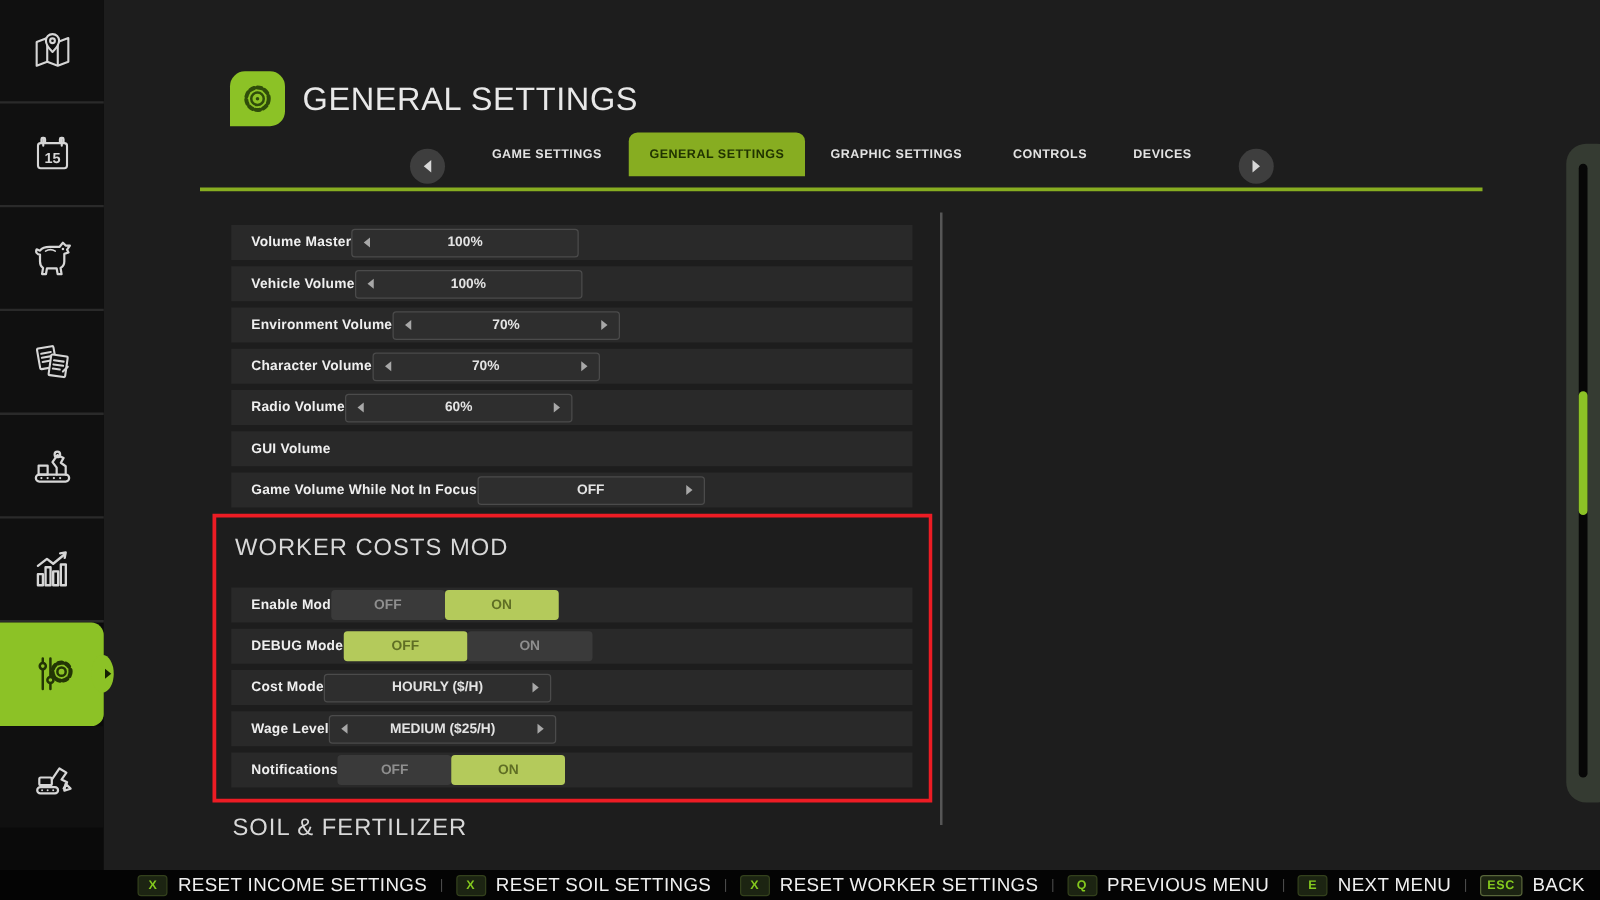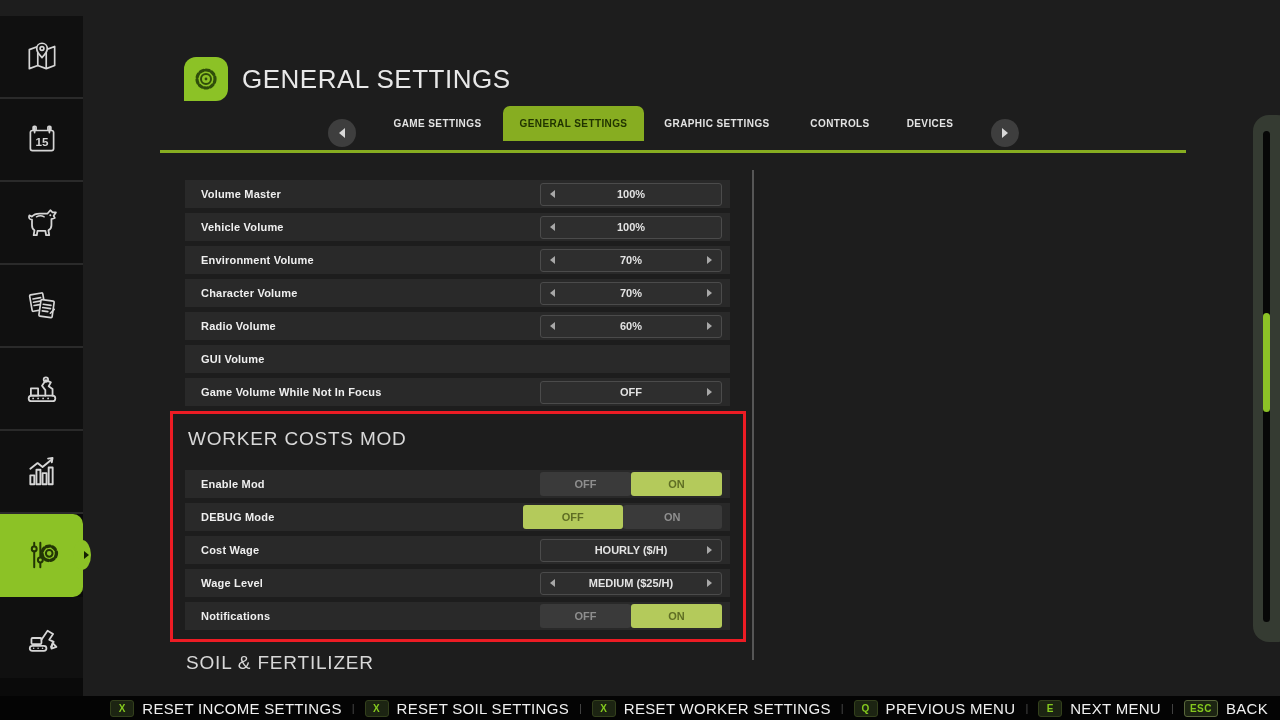--- a/index.html
+++ b/index.html
@@ -2,21 +2,21 @@
 <html><head>
 <meta charset="utf-8">
 <style>
   html,body{margin:0;padding:0;}
   body{
     width:1280px;height:720px;position:relative;overflow:hidden;
     background:#1d1d1d;font-family:"Liberation Sans",sans-serif;
     -webkit-font-smoothing:antialiased;
   }
   
-  .sidebar{position:absolute;left:0;top:16px;width:83px;height:696px;background:#0a0a0a;}
+  .sidebar{position:absolute;left:0;top:0;width:83px;height:696px;background:#0a0a0a;}
   .side-tile{position:relative;width:83px;height:81px;background:#101010;
     border-bottom:2px solid #2a2a2a;display:flex;align-items:center;justify-content:center;}
   .side-tile:last-child{border-bottom:none;}
   .side-tile.active{background:#8cc226;border-bottom:2px solid #8cc226;border-radius:0 10px 10px 0;}
   .side-tile.active .bump{position:absolute;right:-8px;top:50%;transform:translateY(-50%);
     width:18px;height:30px;background:#8cc226;border-radius:50%;}
   .side-tile.active .bump-arrow{position:absolute;right:-6px;top:50%;transform:translateY(-50%);
     width:0;height:0;border-style:solid;border-width:4px 0 4px 5px;
     border-color:transparent transparent transparent #152002;z-index:2;}
   .side-tile svg{display:block;}
@@ -34,21 +34,21 @@
     border-color:transparent transparent transparent #d8d8d8;}
   .tab{position:absolute;top:106px;height:35px;display:flex;align-items:center;justify-content:center;
     font-size:10px;font-weight:bold;color:#e3e3e3;letter-spacing:.4px;}
   .tab.active{background:#87ad21;color:#213400;border-radius:7px 7px 0 0;}
   .tab-underline{position:absolute;left:160px;top:150px;width:1026px;height:3px;background:#87ad21;}
   
   .panel{position:absolute;left:168px;top:153px;width:578px;height:524px;overflow:hidden;}
   .sec-title{font-size:19px;line-height:26px;color:#d8d8d8;letter-spacing:.8px;font-weight:400;}
   .sound-title{margin:-12px 0 0 18px;}
   .sound-rows{margin-top:27px;}
-  .srow{height:28px;background:#292929;display:flex;align-items:center;justify-content:space-between;
+  .srow{height:28px;background:#292929;display:flex;align-items:center;
     padding:0 8px 0 16px;margin:0 16px 5px 17px;}
   .worker-box .srow{margin:0 0 5px 0;}
   .srow-label{font-size:11px;font-weight:bold;color:#efefef;letter-spacing:.2px;}
   .stepper{position:relative;width:180px;height:21px;background:#2e2e2e;border:1px solid #4b4b4b;
     border-radius:3px;display:flex;align-items:center;justify-content:center;flex:0 0 auto;}
   .stepper-val{font-size:11px;font-weight:bold;color:#e3e3e3;}
   .arr{position:absolute;top:50%;transform:translateY(-50%);width:0;height:0;border-style:solid;}
   .arr-l{left:9px;border-width:4px 5px 4px 0;border-color:transparent #a8a8a8 transparent transparent;}
   .arr-r{right:9px;border-width:4px 0 4px 5px;border-color:transparent transparent transparent #a8a8a8;}
   .toggle{display:flex;width:182px;height:24px;flex:0 0 auto;}
@@ -251,21 +251,21 @@
           </div>
         </div>
         <div class="srow">
           <div class="srow-label">DEBUG Mode</div>
           <div class="toggle wide">
             <div class="tbtn sel">OFF</div>
             <div class="tbtn unsel">ON</div>
           </div>
         </div>
         <div class="srow">
-          <div class="srow-label">Cost Wage</div>
+          <div class="srow-label">Cost Mode</div>
           <div class="stepper">
             <span class="stepper-val">HOURLY ($/H)</span>
             <span class="arr arr-r"></span>
           </div>
         </div>
         <div class="srow">
           <div class="srow-label">Wage Level</div>
           <div class="stepper">
             <span class="arr arr-l"></span>
             <span class="stepper-val">MEDIUM ($25/H)</span>

